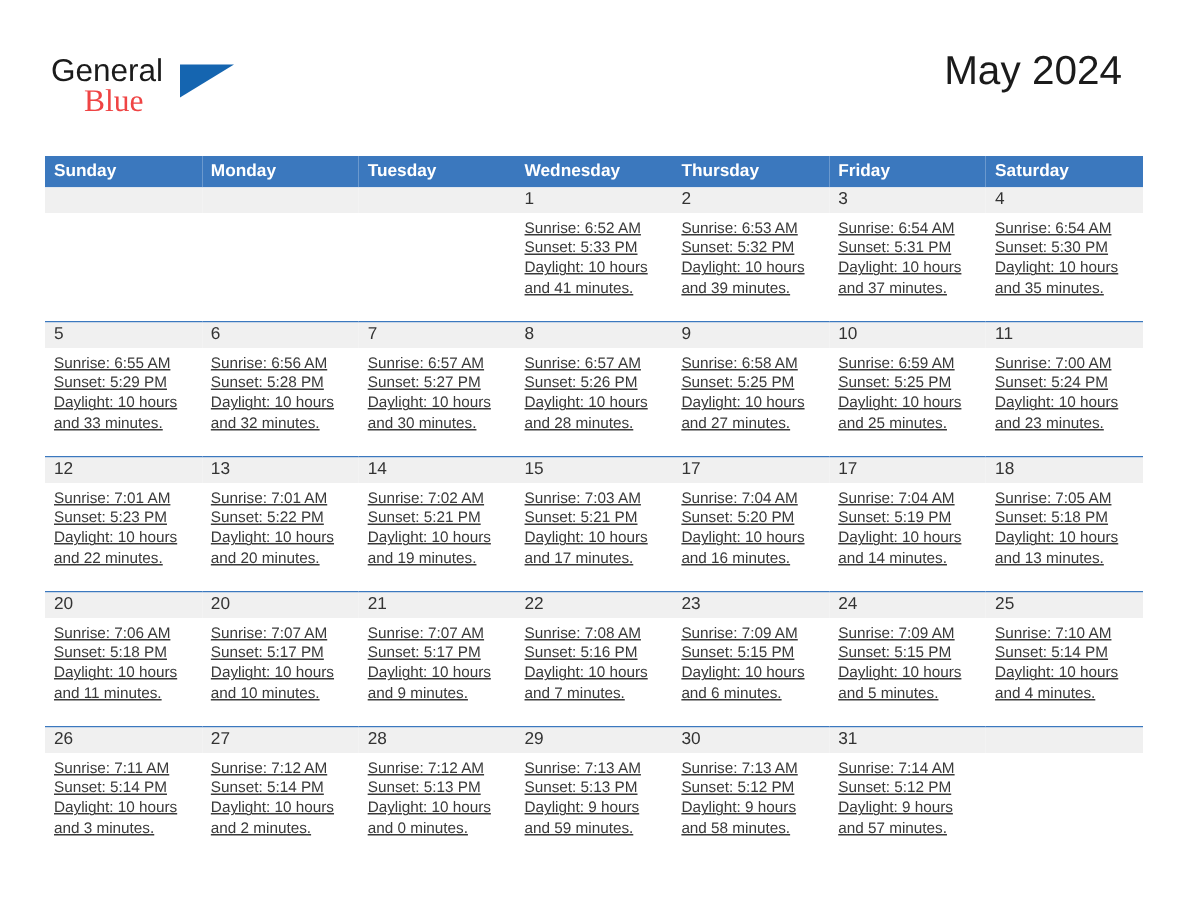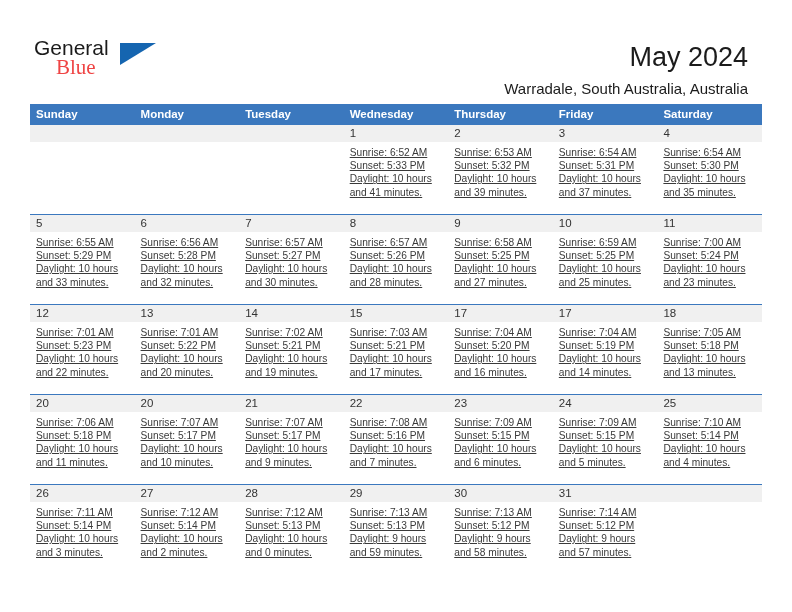--- a/index.html
+++ b/index.html
@@ -59,21 +59,21 @@
     top: 7px;
     width: 0;
     height: 0;
     border-left: 36px solid #1565b0;
     border-bottom: 22px solid transparent;
   }
 
   .title-block {
     position: absolute;
     right: 36px;
-    top: 40px;
+    top: 30px;
     text-align: right;
   }
   .cal-title {
     font-size: 27px;
     color: #1b1b1b;
     font-weight: normal;
     line-height: 34px;
     white-space: nowrap;
   }
   .cal-subtitle {
@@ -151,21 +151,20 @@
   <div class="top">
 
     <div class="logo">
       <span class="logo-general">General</span>
       <span class="logo-triangle"></span>
       <span class="logo-blue">Blue</span>
     </div>
 
     <div class="title-block">
       <div class="cal-title">May 2024</div>
-      <div class="cal-subtitle">Warradale, South Australia, Australia</div>
     </div>
 
   </div>
 
   <table class="calendar">
     <colgroup>
       <col style="width:104.5px">
         <col style="width:104.5px">
         <col style="width:104.5px">
       <col style="width:104.5px">

